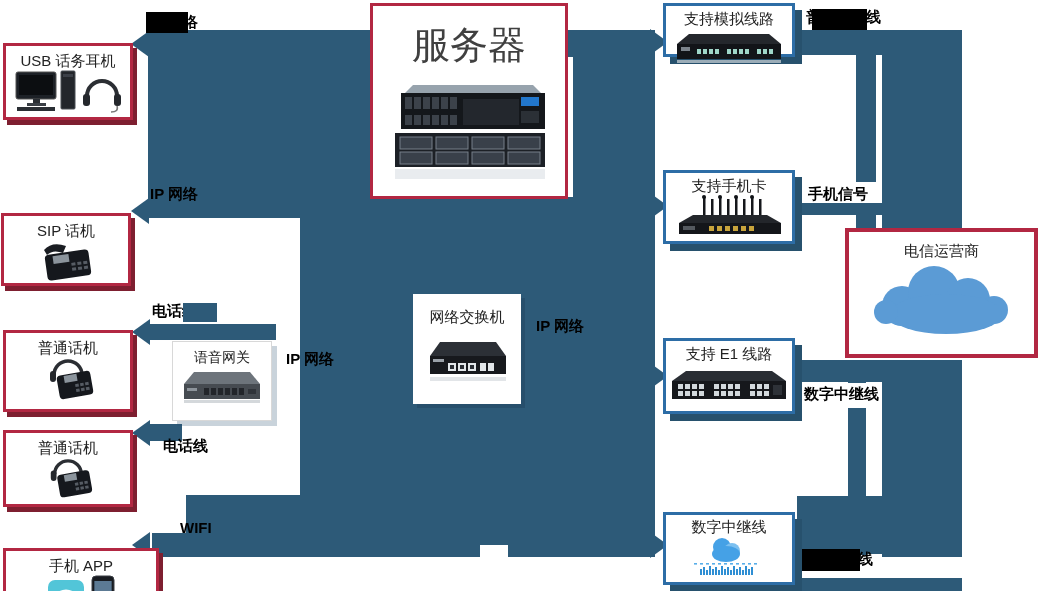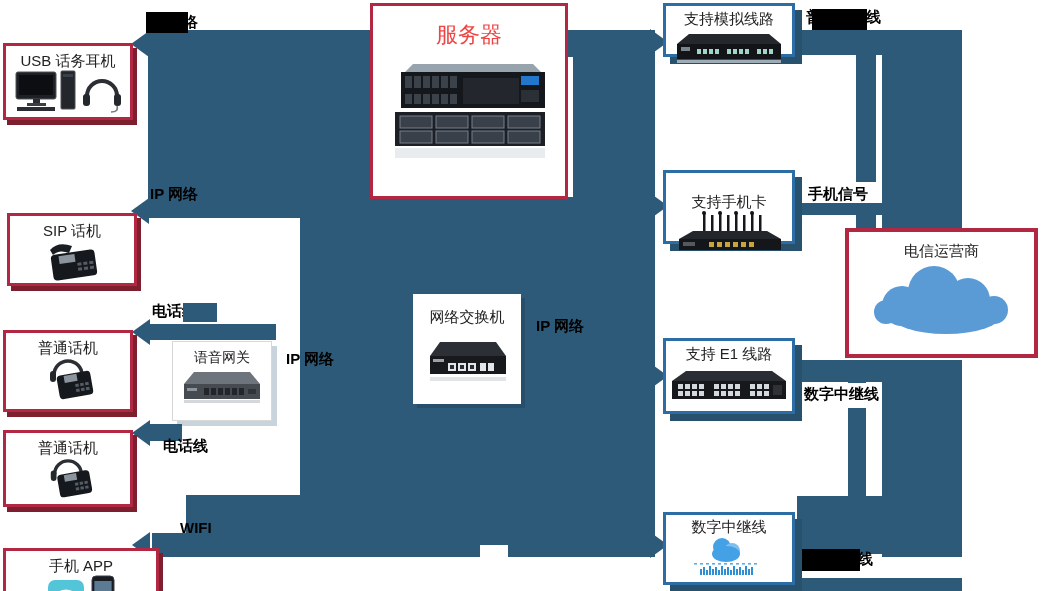--- a/index.html
+++ b/index.html
@@ -12,21 +12,21 @@
   .arrow-l{position:absolute;width:0;height:0;border-top:13px solid transparent;
            border-bottom:13px solid transparent;border-right:18px solid #2d5a78;}
   .arrow-r{position:absolute;width:0;height:0;border-top:13px solid transparent;
            border-bottom:13px solid transparent;border-left:18px solid #2d5a78;}
   
   .box{position:absolute;background:#fff;box-sizing:border-box;text-align:center;}
   .red-box{border:3px solid #b22742;box-shadow:4px 5px 0 0 #7e1f30;margin-top:40px;}
   .blue-box{border:3px solid #2d6da6;box-shadow:7px 7px 0 0 #27516d;}
   .plain-box{border:1px solid #d8d8d8;box-shadow:5px 5px 0 0 rgba(40,80,110,.25);}
   .box .ttl{font-size:15px;color:#222;margin-top:6px;line-height:18px;}
-  .big-ttl{font-size:22px;color:#ef4444;margin-top:14px;}
+  .big-ttl{font-size:38px;color:#404040;margin-top:14px;}
   
   .lbl{position:absolute;font-size:15px;font-weight:bold;color:#000;white-space:nowrap;}
   .occluder{position:absolute;background:#000;}
   .occluder.blue{background:#2d5a78;}
   
   .imgwrap{display:flex;justify-content:center;align-items:center;}
   svg{display:block;}
 </style>
 </head>
 <body>
@@ -96,21 +96,21 @@
         <rect x="48" y="1" width="14" height="38" rx="1" fill="#23262b" stroke="#4a4e55"></rect>
         <rect x="50" y="4" width="10" height="3" fill="#3c4048"></rect>
         <path d="M74 26 a15 15 0 0 1 30 0" fill="none" stroke="#2b2e33" stroke-width="4"></path>
         <rect x="70" y="24" width="7" height="12" rx="3" fill="#24272c"></rect>
         <rect x="101" y="24" width="7" height="12" rx="3" fill="#24272c"></rect>
         <path d="M104 36 q2 6 -6 6" fill="none" stroke="#777" stroke-width="1.5"></path>
       </svg>
     </div>
   </div>
 
-  <div class="box red-box" style="left:7px;top:173px;width:130px;height:73px;">
+  <div class="box red-box" style="left:1px;top:173px;width:130px;height:73px;">
     <div class="ttl">SIP 话机</div>
     <div class="imgwrap">
       <svg width="72" height="42" viewBox="0 0 72 42">
         <path d="M14 10 q8 -9 22 -4 l-3 7 q-10 -4 -16 2 z" fill="#1a1d22"></path>
         <rect x="16" y="12" width="44" height="26" rx="4" fill="#15181d" transform="rotate(-8 38 25)"></rect>
         <rect x="23" y="15" width="16" height="8" fill="#8b949c" transform="rotate(-8 31 19)"></rect>
         <g fill="#565c64" transform="rotate(-8 48 28)">
           <rect x="42" y="22" width="4" height="3"></rect>
             <rect x="48" y="22" width="4" height="3"></rect>
             <rect x="54" y="22" width="4" height="3"></rect>
@@ -284,21 +284,21 @@
           <rect x="88" y="21" width="4" height="5"></rect>
             <rect x="94" y="21" width="4" height="5"></rect>
             <rect x="100" y="21" width="4" height="5"></rect>
         </g>
         <rect x="8" y="32" width="104" height="3" fill="#cfd4d8" opacity="0.7"></rect>
       </svg>
     </div>
   </div>
 
   <div class="box blue-box" style="left:663px;top:170px;width:132px;height:74px;">
-    <div class="ttl" style="margin-top:20px;">支持手机卡</div>
+    <div class="ttl" style="margin-top:4px;">支持手机卡</div>
     <div class="imgwrap">
       <svg width="120" height="44" viewBox="0 0 120 44">
         <g fill="#15171b">
           <rect x="34" y="2" width="2.5" height="24"></rect>
             <rect x="42" y="4" width="2.5" height="22"></rect>
           <rect x="50" y="2" width="2.5" height="24"></rect>
             <rect x="58" y="4" width="2.5" height="22"></rect>
           <rect x="66" y="2" width="2.5" height="24"></rect>
             <rect x="74" y="4" width="2.5" height="22"></rect>
           <rect x="82" y="2" width="2.5" height="24"></rect>

